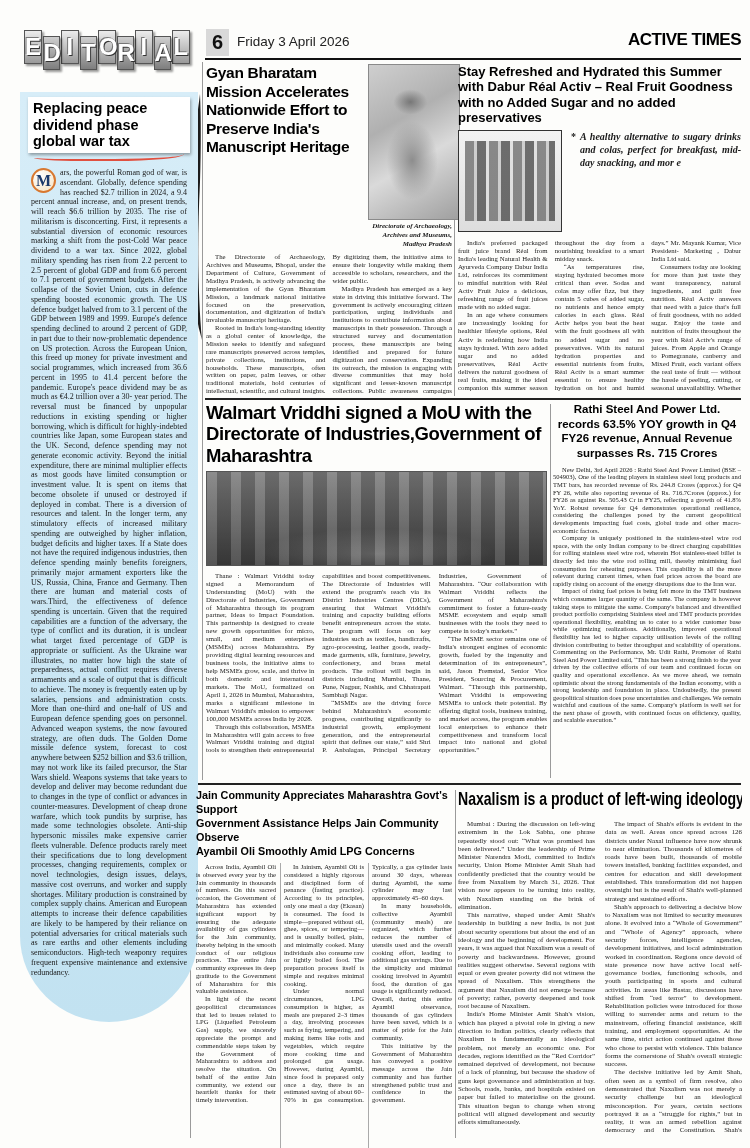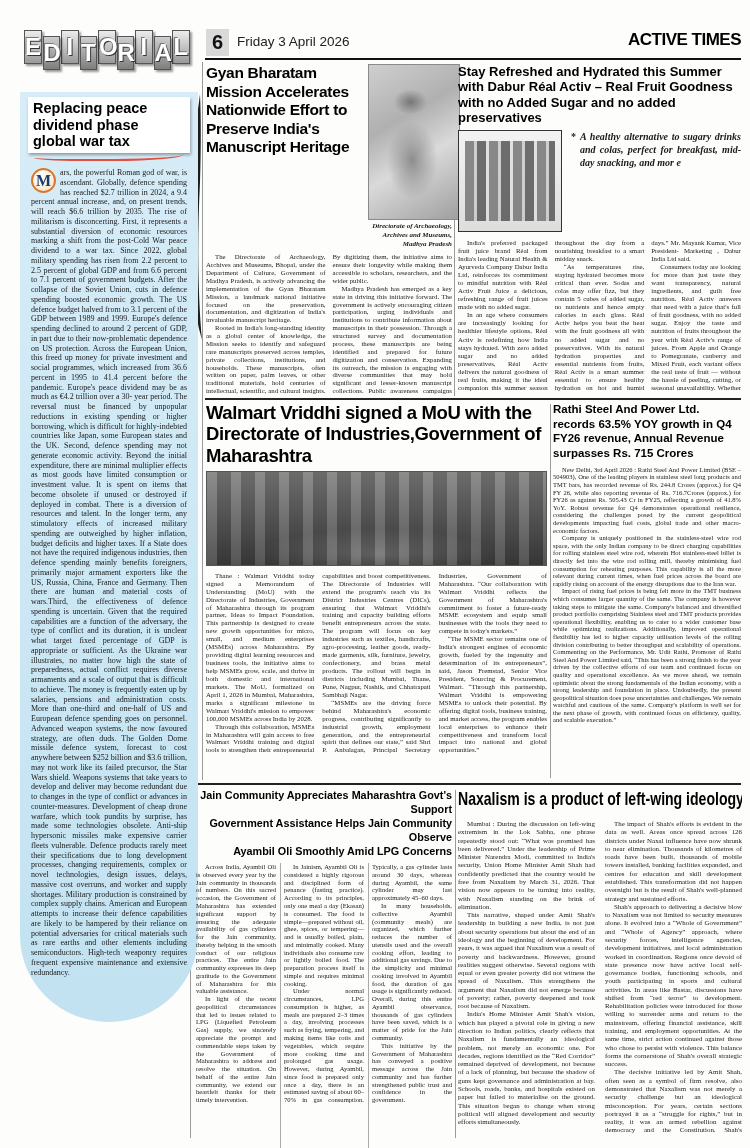--- a/index.html
+++ b/index.html
@@ -83,27 +83,27 @@
   .walmart-photo { margin-top:5px; width:100%; height:95px; border:1px solid #555;
     background:
       repeating-linear-gradient(90deg, rgba(255,255,255,.12) 0 10px, rgba(0,0,0,.14) 10px 24px),
       radial-gradient(ellipse 170px 36px at 50% 88%, rgba(255,255,255,.22), rgba(0,0,0,0) 70%),
       linear-gradient(#7d7d7d,#3e3e3e); }
   .walmart-body { margin-top:6px; column-count:3; column-gap:8px; font-size:6.8px; line-height:1.17;
     text-align:justify; height:230px; overflow:hidden; }
 
   
   .rathi { position:absolute; left:553px; top:402px; width:188px; height:378px; }
-  .rathi-headline { font-family:"Liberation Sans", sans-serif; font-weight:700;
+  .rathi-headline { text-align:center; font-family:"Liberation Sans", sans-serif; font-weight:700;
     font-size:11.5px; line-height:1.28; color:#000; }
   .rathi-body { margin-top:5px; font-size:6.5px; line-height:1.17; text-align:justify; height:326px; overflow:hidden; }
 
   
   .jain { position:absolute; left:196px; top:788px; width:256px; height:352px; }
-  .jain-headline p { text-align:right; font-family:"Liberation Sans", sans-serif; font-weight:700;
+  .jain-headline p { text-align:left; font-family:"Liberation Sans", sans-serif; font-weight:700;
     font-size:10.8px; line-height:1.3; text-indent:0; color:#000; }
   .jain-body { margin-top:5px; column-count:3; column-gap:8px; column-rule:1px solid #aaa;
     font-size:6.6px; line-height:1.18; text-align:justify; height:318px; overflow:hidden; }
 
   
   .naxal { position:absolute; left:458px; top:788px; width:284px; height:352px; }
   .naxal-headline { font-family:"Liberation Sans", sans-serif; font-weight:700; font-size:19px;
     white-space:nowrap; overflow:hidden; height:26px; color:#000; }
   .naxal-headline span { display:inline-block; transform:scaleX(.74); transform-origin:0 50%; }
   .naxal-body { margin-top:6px; column-count:2; column-gap:10px; font-size:6.9px; line-height:1.2;

